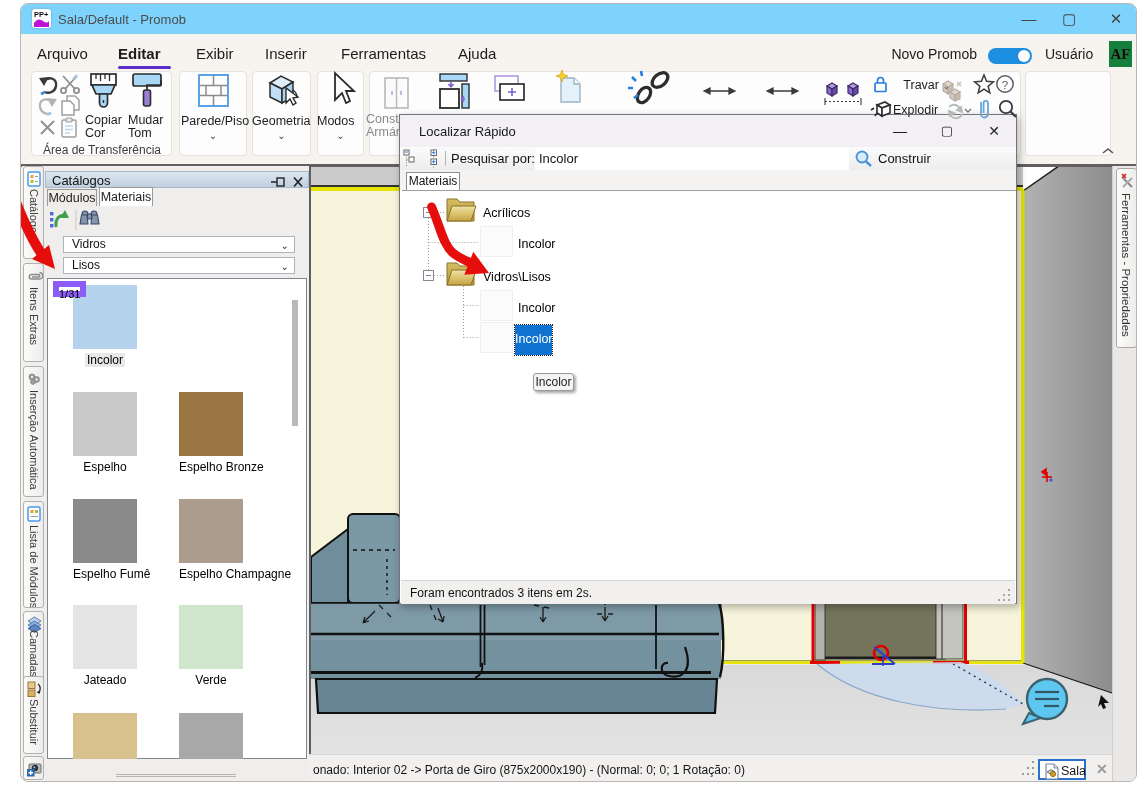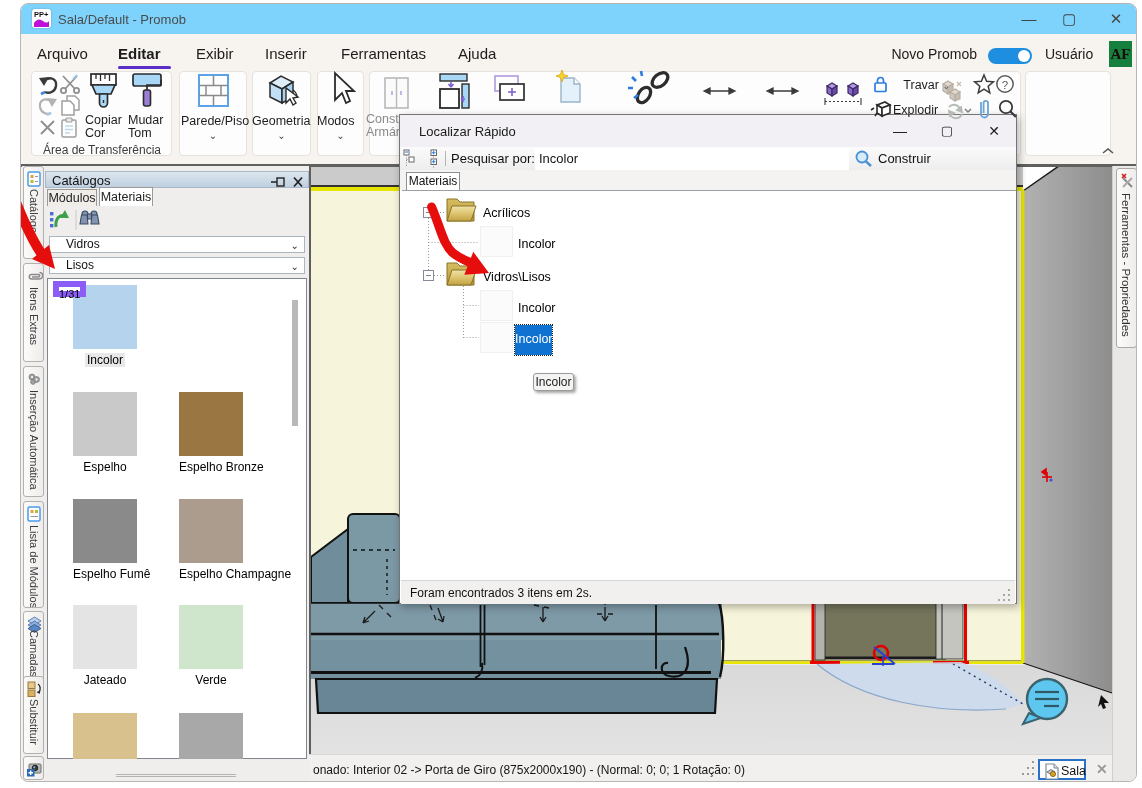--- a/index.html
+++ b/index.html
@@ -21,21 +21,21 @@
 
 #lstrip{position:absolute;left:1px;top:162px;width:23px;height:616px;background:#f1efed}
 .vtab{position:absolute;left:2px;width:21px;background:linear-gradient(90deg,#fbfbfa,#efedec);border:1px solid #b3b1af;border-radius:3px;overflow:hidden}
 .vtab .vt{position:absolute;left:4px;writing-mode:vertical-rl;font-size:11px;color:#3a3a3a;white-space:nowrap}
 .vtab svg{position:absolute;left:2px;top:3px}
 
 #cat{position:absolute;left:24px;top:162px;width:264px;height:616px;background:#f0eeec}
 #cathdr{position:absolute;left:0px;top:5px;width:264px;height:17px;background:linear-gradient(#dde6ee,#bfd0e0);border:1px solid #a8b8c8}
 #cathdr .t{position:absolute;left:6px;top:1px;font-size:13px;color:#111}
 .ctab{position:absolute;top:21px;height:18px;font-size:12.5px;color:#222;text-align:center;border:1px solid #9a9a9a;border-bottom:none;background:#f0ede9;line-height:18px}
-.combo{position:absolute;left:4px;width:256px;height:17px;background:#fff;border:1px solid #aab5be;font-size:12px;color:#111;line-height:15px;padding-left:16px}
+.combo{position:absolute;left:18px;width:232px;height:17px;background:#fff;border:1px solid #aab5be;font-size:12px;color:#111;line-height:15px;padding-left:8px}
 .combo .cv{position:absolute;right:5px;top:1px;color:#333;font-size:10px}
 #catlist{position:absolute;left:2px;top:112px;width:260px;height:481px;background:#fff;border:1px solid #82878f}
 .sw{position:absolute;width:64px}
 .swl{font-size:12px;color:#000;text-align:center;margin-top:4px;white-space:nowrap}
 #pg131{position:absolute;z-index:5;left:5px;top:2px;width:33px;height:16px;background:#fff;border:6px solid #8b5cf6;font-size:11px;color:#000;text-align:center;line-height:15px}
 #catfoot{position:absolute;left:0;top:593px;width:264px;height:23px;background:#f0eeec}
 #catgrip{position:absolute;left:71px;top:15px;width:120px;height:3px;border-top:1px solid #b5b3b1;border-bottom:1px solid #b5b3b1}
 
 #vp{position:absolute;left:290px;top:162.5px;width:801px;height:588px;background:#fff;overflow:hidden}
 #vpline{position:absolute;left:288px;top:162px;width:2px;height:616px;background:#5f5f5f}

